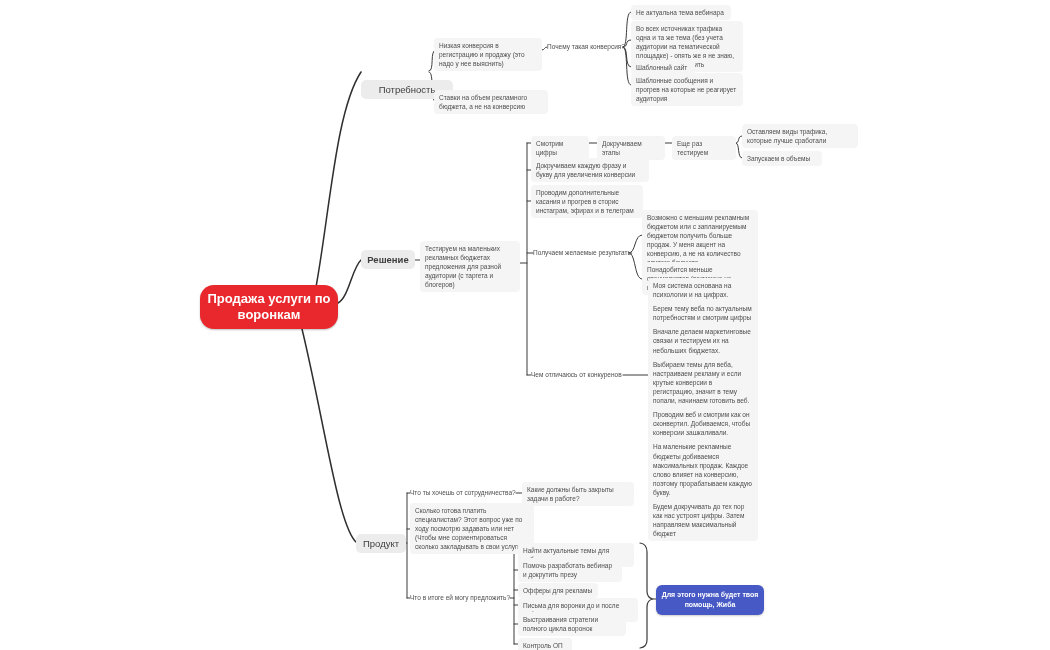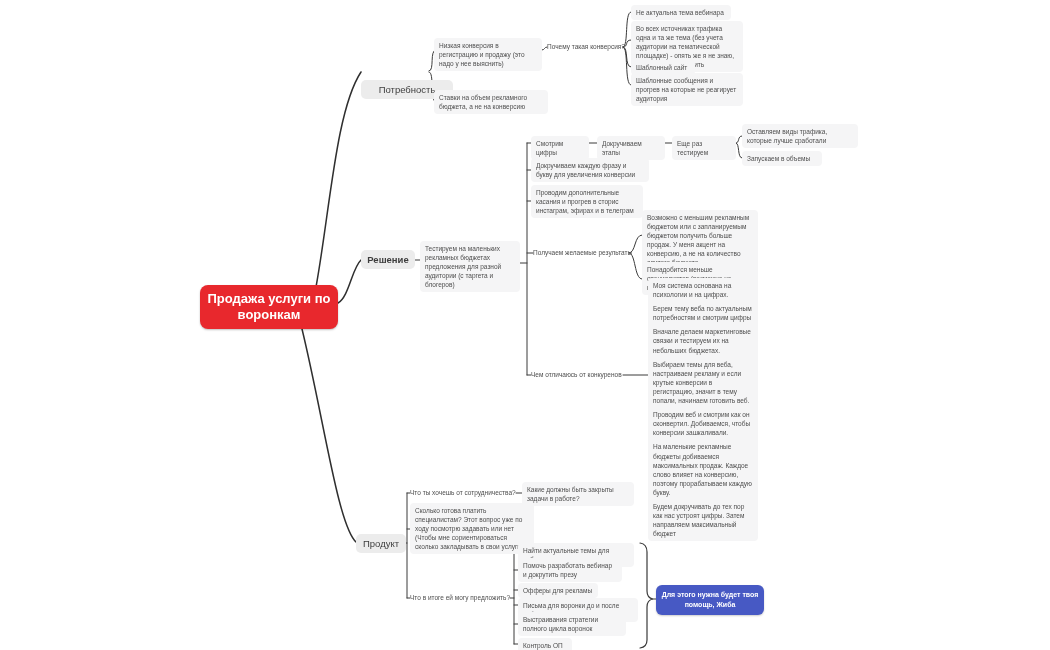--- a/index.html
+++ b/index.html
@@ -3,21 +3,21 @@
 <meta charset="utf-8">
 <style>
   html,body{margin:0;padding:0;background:#ffffff;}
   #canvas{
     position:relative;width:1050px;height:650px;overflow:hidden;
     background:#ffffff;font-family:"Liberation Sans",sans-serif;
   }
   #wires{position:absolute;left:0;top:0;pointer-events:none;}
   .central{
     position:absolute;left:200px;top:285px;width:138px;height:44px;
-    background:#e8282d;border-radius:8px;color:#fff;font-weight:bold;
+    background:#e8282d;border-radius:14px;color:#fff;font-weight:bold;
     font-size:13px;line-height:1.25;display:flex;align-items:center;justify-content:center;
     text-align:center;padding:2px 6px;box-sizing:border-box;
     box-shadow:0 1px 2px rgba(0,0,0,.25);
   }
   .branch{
     position:absolute;background:#ececec;border-radius:5px;color:#3d3d3d;
     font-size:9.5px;display:flex;align-items:center;justify-content:center;
     box-sizing:border-box;height:19px;
   }
   .node{

